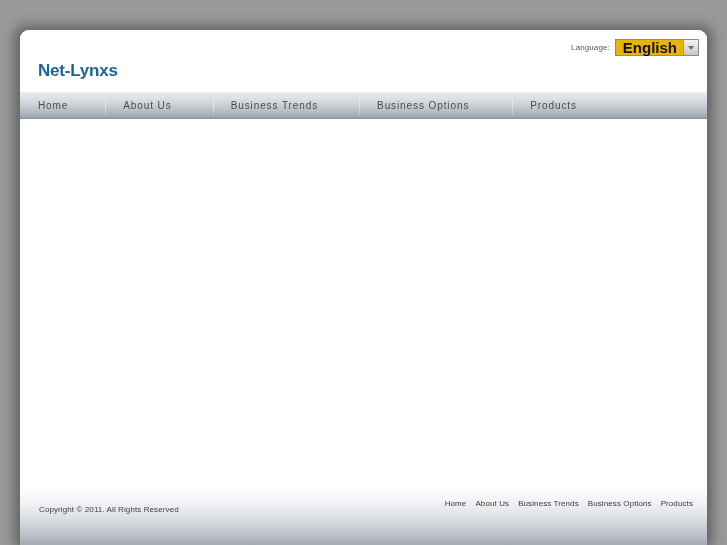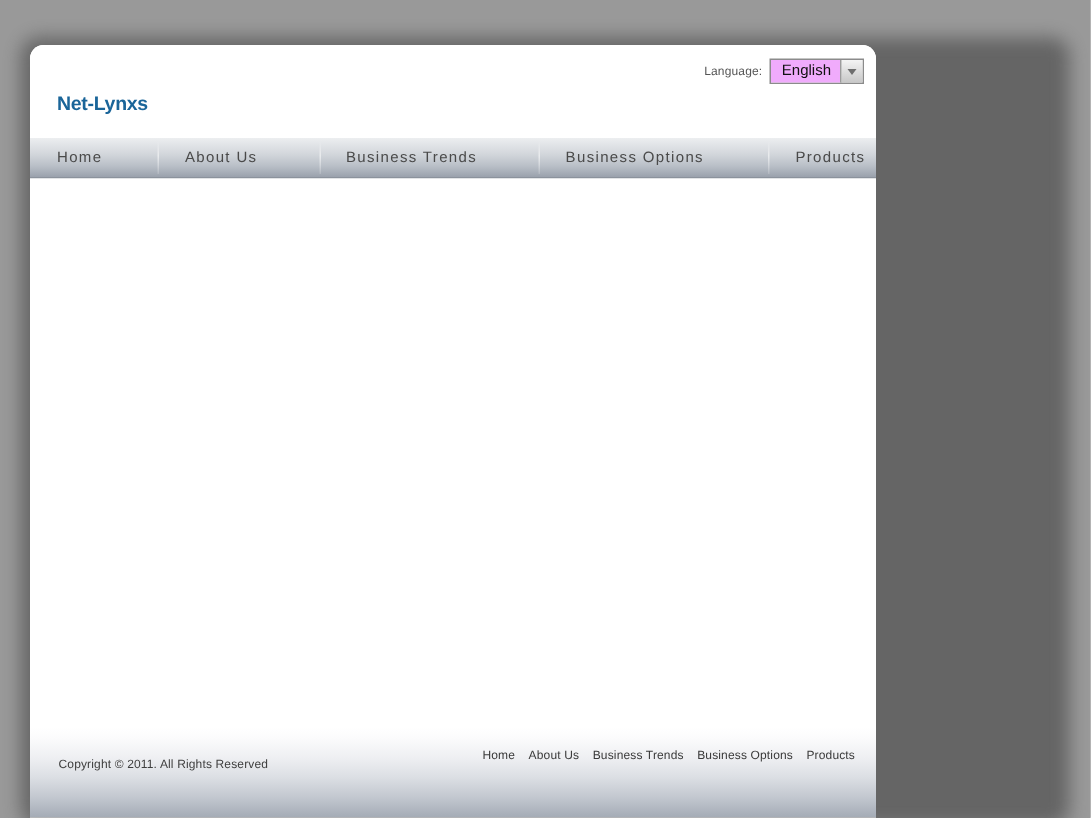--- a/index.html
+++ b/index.html
@@ -36,21 +36,21 @@
     background: #5c5c5c;
     filter: blur(6px);
     opacity: 0.85;
   }
 
   
   #site-container {
     position: absolute;
     left: 20px;
     top: 30px;
-    width: 564px;
+    width: 687px;
     height: 515px;
     background: #ffffff;
     border-radius: 9px 9px 0 0;
     overflow: hidden;
     display: flex;
     flex-direction: column;
   }
 
   
   #site-header {
@@ -78,27 +78,28 @@
   }
   #language-select {
     display: flex;
     align-items: stretch;
     height: 17px;
     border: 1px solid #8b8b8b;
     background: #ffffff;
     box-sizing: border-box;
   }
   #language-select-value {
-    font-size: 10px;
+    font-size: 15px;
     color: #111111;
     padding: 0 6px 0 7px;
     display: flex;
     align-items: center;
-    background: #f0abfc;
-    white-space: nowrap;
+    background: #eab308;
+    white-space: nowrap;
+    font-weight: bold;
   }
   #language-select-arrow {
     width: 14px;
     display: flex;
     align-items: center;
     justify-content: center;
     background: linear-gradient(to bottom, #f4f4f4 0%, #dedede 50%, #c8c8c8 100%);
     border-left: 1px solid #9c9c9c;
   }
   #language-select-arrow .caret {
@@ -106,21 +107,21 @@
     height: 0;
     border-left: 3px solid transparent;
     border-right: 3px solid transparent;
     border-top: 4px solid #6e6e6e;
   }
 
   #site-logo {
     position: absolute;
     left: 18px;
     top: 31px;
-    font-size: 13px;
+    font-size: 17px;
     font-weight: bold;
     color: #1a6599;
     letter-spacing: -0.2px;
     font-family: "Liberation Sans", sans-serif;
   }
 
   
   #main-nav {
     position: relative;
     height: 26px;

